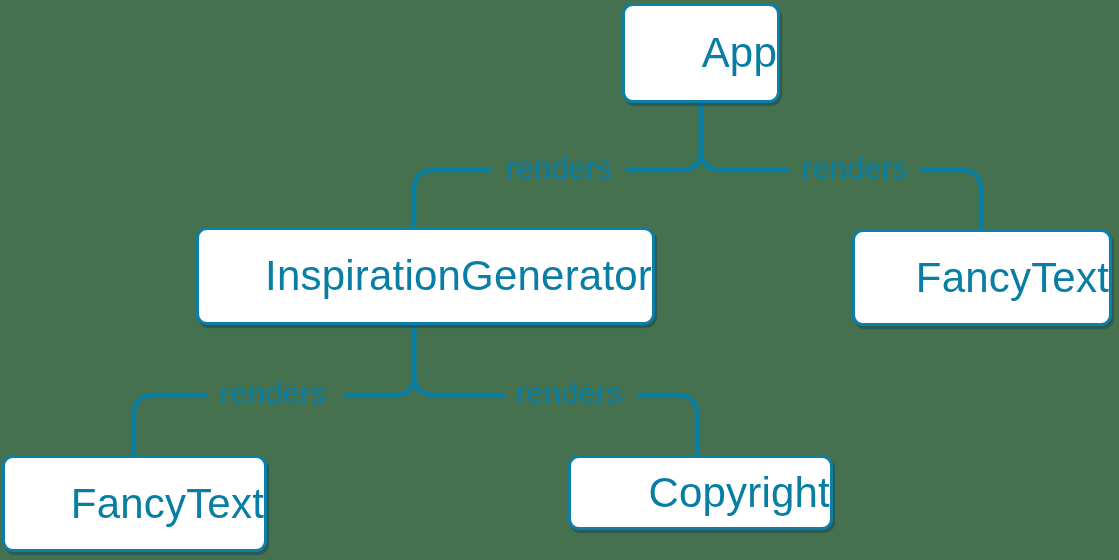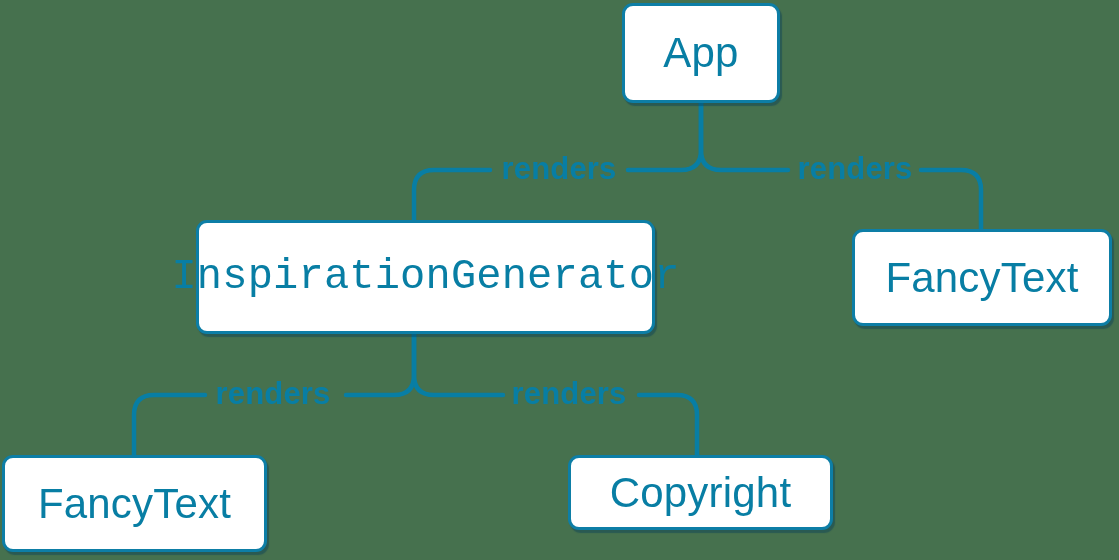--- a/index.html
+++ b/index.html
@@ -30,39 +30,39 @@
   .wires path {
     fill: none;
     stroke: var(--line);
     stroke-width: 4.5;
     stroke-linecap: round;
   }
   .node {
     position: absolute;
     display: flex;
     align-items: center;
-    justify-content: center;
+    justify-content: flex-end;
     background: var(--node-fill);
     border: 3px solid var(--node-border);
     border-radius: 11px;
     box-shadow: 2px 3px 1px var(--node-shadow);
   }
   .node .label {
     color: var(--node-text);
     font-size: 42px;
     font-weight: 500;
     letter-spacing: 0.2px;
     white-space: nowrap;
   }
   .edge-label {
     position: absolute;
     transform: translate(-50%, -54%);
     color: var(--line);
     font-size: 31px;
-    font-weight: 700;
+    font-weight: 400;
     letter-spacing: 0.2px;
     white-space: nowrap;
   }
 </style>
 </head>
 <body>
 
 <div class="stage">
 
   <svg class="wires" viewBox="0 0 1119 560" aria-hidden="true">
@@ -81,21 +81,21 @@
     <g>
       <path d="M 414 325 L 414 375 Q 414 395 434 395 L 503 395"></path>
       <path d="M 639 395 L 677 395 Q 697 395 697 415 L 697 455"></path>
     </g>
   </svg>
 
   <div class="node" style="left:622px; top:3px; width:158px; height:100px;">
     <span class="label">App</span>
   </div>
 
-  <div class="node" style="left:196px; top:220px; width:459px; height:114px;font-family:Liberation Mono, monospace;">
+  <div class="node" style="left:196px; top:227px; width:459px; height:98px;">
     <span class="label">InspirationGenerator</span>
   </div>
 
   <div class="node" style="left:852px; top:229px; width:260px; height:97px;">
     <span class="label">FancyText</span>
   </div>
 
   <div class="node" style="left:2px; top:455px; width:265px; height:97px;">
     <span class="label">FancyText</span>
   </div>

